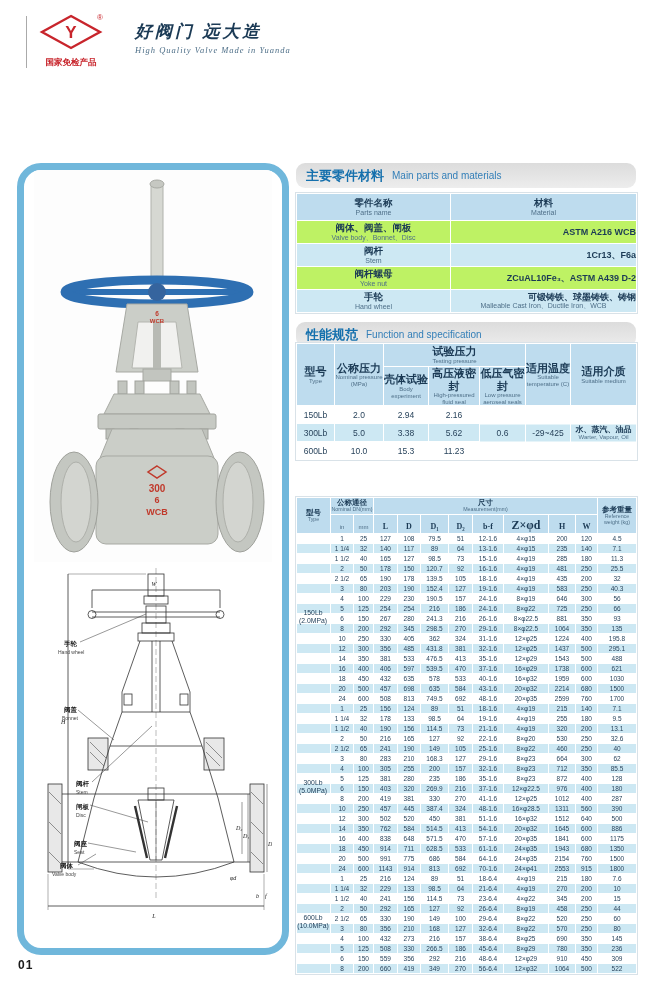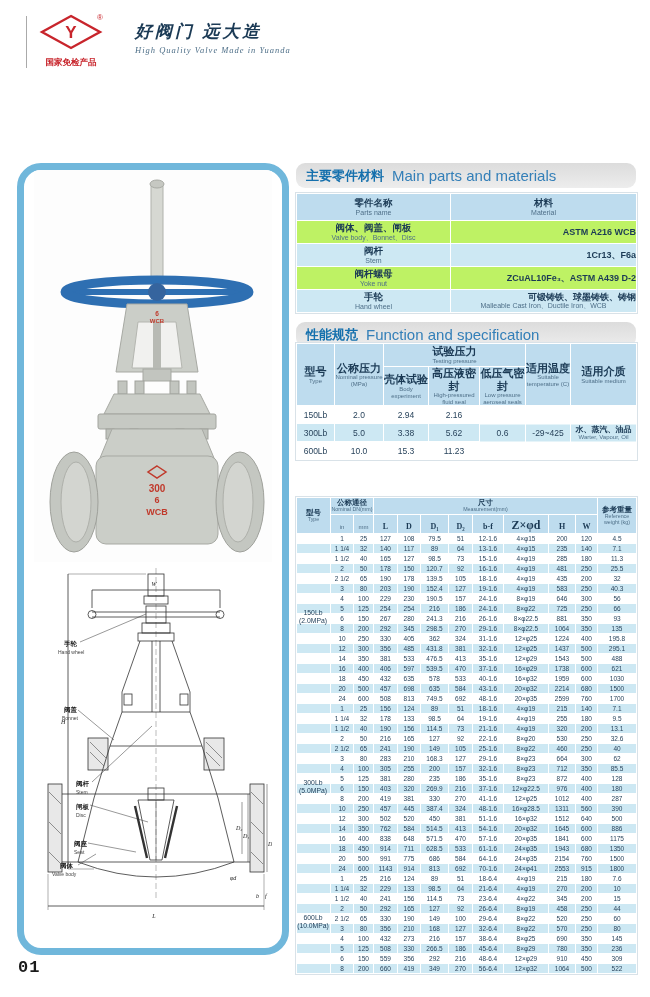--- a/index.html
+++ b/index.html
@@ -33,21 +33,21 @@
   
   .left-panel{position:absolute;top:163px;left:17px;width:258px;height:778px;
     border:7px solid var(--panel);border-radius:24px;background:#fff;overflow:hidden;}
   .left-panel svg{display:block;margin:0 auto;}
 
   
   .right-col{position:absolute;left:296px;top:163px;width:340px;height:812px;}
   .sec-bar{position:absolute;left:0;width:340px;height:25px;border-radius:9px;
     background:linear-gradient(180deg,#dcdcdc,#ededed);display:flex;align-items:center;padding-left:10px;box-sizing:border-box;}
   .sec-bar .cn{color:var(--sec-cn);font-size:13px;font-weight:bold;}
-  .sec-bar .en{color:var(--sec-en);font-size:15px;margin-left:8px;}
+  .sec-bar .en{color:var(--sec-en);font-size:10px;margin-left:8px;}
 
   table{border-collapse:collapse;table-layout:fixed;}
   td,th{border:1px solid #fff;padding:0;text-align:center;vertical-align:middle;font-weight:normal;}
   .cn{color:var(--cn);font-weight:bold;}
   .en{color:var(--en);}
 
   
   .mat-wrap{position:absolute;top:30px;left:0;}
   .mat-table{width:340px;box-shadow:0 0 0 1px #d9e2e8;}
   .mat-table th{background:var(--blue-head);height:26px;}
@@ -77,21 +77,21 @@
   .dims-table th{background:var(--blue-head);}
   .dims-table thead tr:first-child th{height:16px;}
   .dims-table thead tr:last-child th{height:13px;}
   .dims-table .cn{font-size:7.5px;line-height:1.1;}
   .dims-table .en{font-size:5.3px;line-height:1;}
   .dims-table .dimletter{font-family:"Liberation Serif",serif;font-size:8px;color:var(--cn);font-weight:bold;}
   .dims-table td{height:9px;line-height:9px;background:#fff;font-size:6.5px;color:var(--data);white-space:nowrap;overflow:hidden;}
   .dims-table tr.alt td{background:var(--blue-row);}
   .group-label{position:absolute;left:0;width:34px;text-align:center;color:var(--cn);font-size:6.8px;line-height:1.25;pointer-events:none;}
 
-  .page-num{position:absolute;left:18px;top:958px;font-size:17px;font-weight:bold;color:#1a1a1a;letter-spacing:1px;font-family:Liberation Mono, monospace;}
+  .page-num{position:absolute;left:18px;top:958px;font-size:12px;font-weight:bold;color:#1a1a1a;letter-spacing:1px;}
 
   
   text{font-family:"Liberation Sans",sans-serif;}
   .lbl-cn{font-size:6.5px;font-weight:bold;fill:#222;}
   .lbl-en{font-size:5px;fill:#444;}
   .dim-t{font-size:6px;fill:#222;font-family:"Liberation Serif",serif;font-style:italic;}
   .mark-red{fill:#c0392b;font-weight:bold;}
 </style>
 </head>
 <body>

